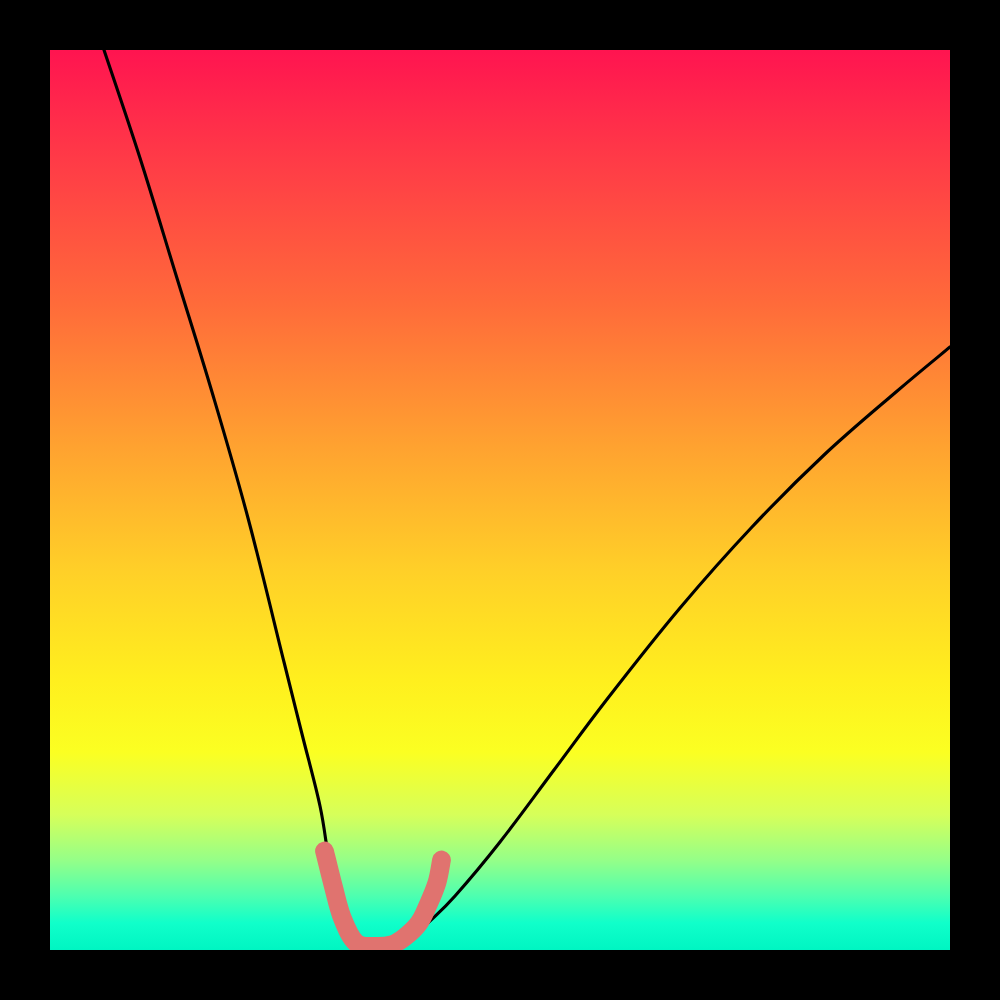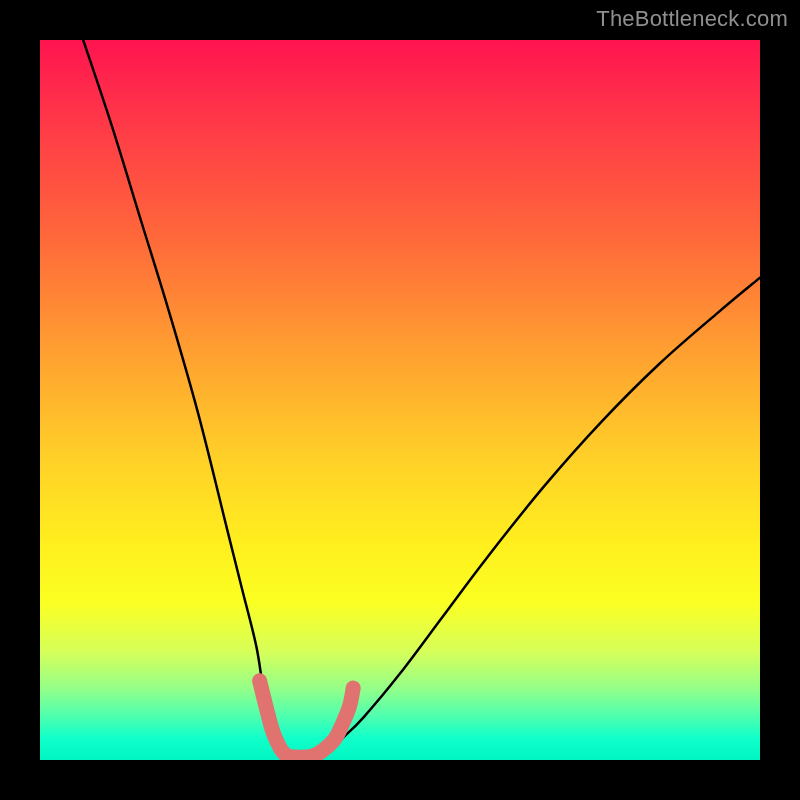--- a/index.html
+++ b/index.html
@@ -54,21 +54,20 @@
     left: 0;
     top: 0;
     width: 720px;
     height: 720px;
   }
 </style>
 </head>
 <body>
 
 <div class="frame">
-  <div class="watermark">TheBottleneck.com</div>
 
   <div class="plot-area">
     <svg class="overlay" viewBox="0 0 720 720" preserveAspectRatio="none">
       <path id="curve-path" fill="none" stroke="#000" stroke-width="2.5" stroke-linecap="round" stroke-linejoin="round" d="M 43.20 0.00 C 48.38 15.55, 61.63 54.00, 72.00 86.40 C 82.37 118.80, 90.43 146.30, 100.80 180.00 C 111.17 213.70, 119.23 238.61, 129.60 273.60 C 139.97 308.59, 148.03 335.52, 158.40 374.40 C 168.77 413.28, 179.42 458.50, 187.20 489.60 C 194.98 520.70, 196.42 526.46, 201.60 547.20 C 206.78 567.94, 212.11 586.66, 216.00 604.80 C 219.89 622.94, 220.61 635.04, 223.20 648.00 C 225.79 660.96, 227.81 667.73, 230.40 676.80 C 232.99 685.87, 235.01 691.92, 237.60 698.40 C 240.19 704.88, 242.21 708.91, 244.80 712.80 C 247.39 716.69, 249.41 718.70, 252.00 720.00 C 254.59 721.30, 255.31 720.00, 259.20 720.00 C 263.09 720.00, 268.42 721.30, 273.60 720.00 C 278.78 718.70, 282.82 716.69, 288.00 712.80 C 293.18 708.91, 295.92 704.88, 302.40 698.40 C 308.88 691.92, 313.63 688.46, 324.00 676.80 C 334.37 665.14, 345.74 651.74, 360.00 633.60 C 374.26 615.46, 387.65 596.74, 403.20 576.00 C 418.75 555.26, 428.26 541.73, 446.40 518.40 C 464.54 495.07, 483.26 471.02, 504.00 446.40 C 524.74 421.78, 540.86 403.63, 561.60 381.60 C 582.34 359.57, 598.46 343.44, 619.20 324.00 C 639.94 304.56, 658.66 289.15, 676.80 273.60 C 694.94 258.05, 712.22 244.08, 720.00 237.60"></path>
       <path id="marker-path" fill="none" stroke="#e0736f" stroke-width="15" stroke-linecap="round" stroke-linejoin="round" d="M 219.60 640.80 C 220.90 645.98, 224.21 659.88, 226.80 669.60 C 229.39 679.32, 230.76 686.76, 234.00 694.80 C 237.24 702.84, 240.26 710.22, 244.80 714.24 C 249.34 718.26, 254.02 716.86, 259.20 717.12 C 264.38 717.38, 269.06 717.11, 273.60 715.68 C 278.14 714.25, 280.51 712.31, 284.40 709.20 C 288.29 706.09, 291.96 702.94, 295.20 698.40 C 298.44 693.86, 299.81 689.83, 302.40 684.00 C 304.99 678.17, 307.66 672.48, 309.60 666.00 C 311.54 659.52, 312.55 651.24, 313.20 648.00"></path>
     </svg>
   </div>
 </div>
 
 </body></html>

